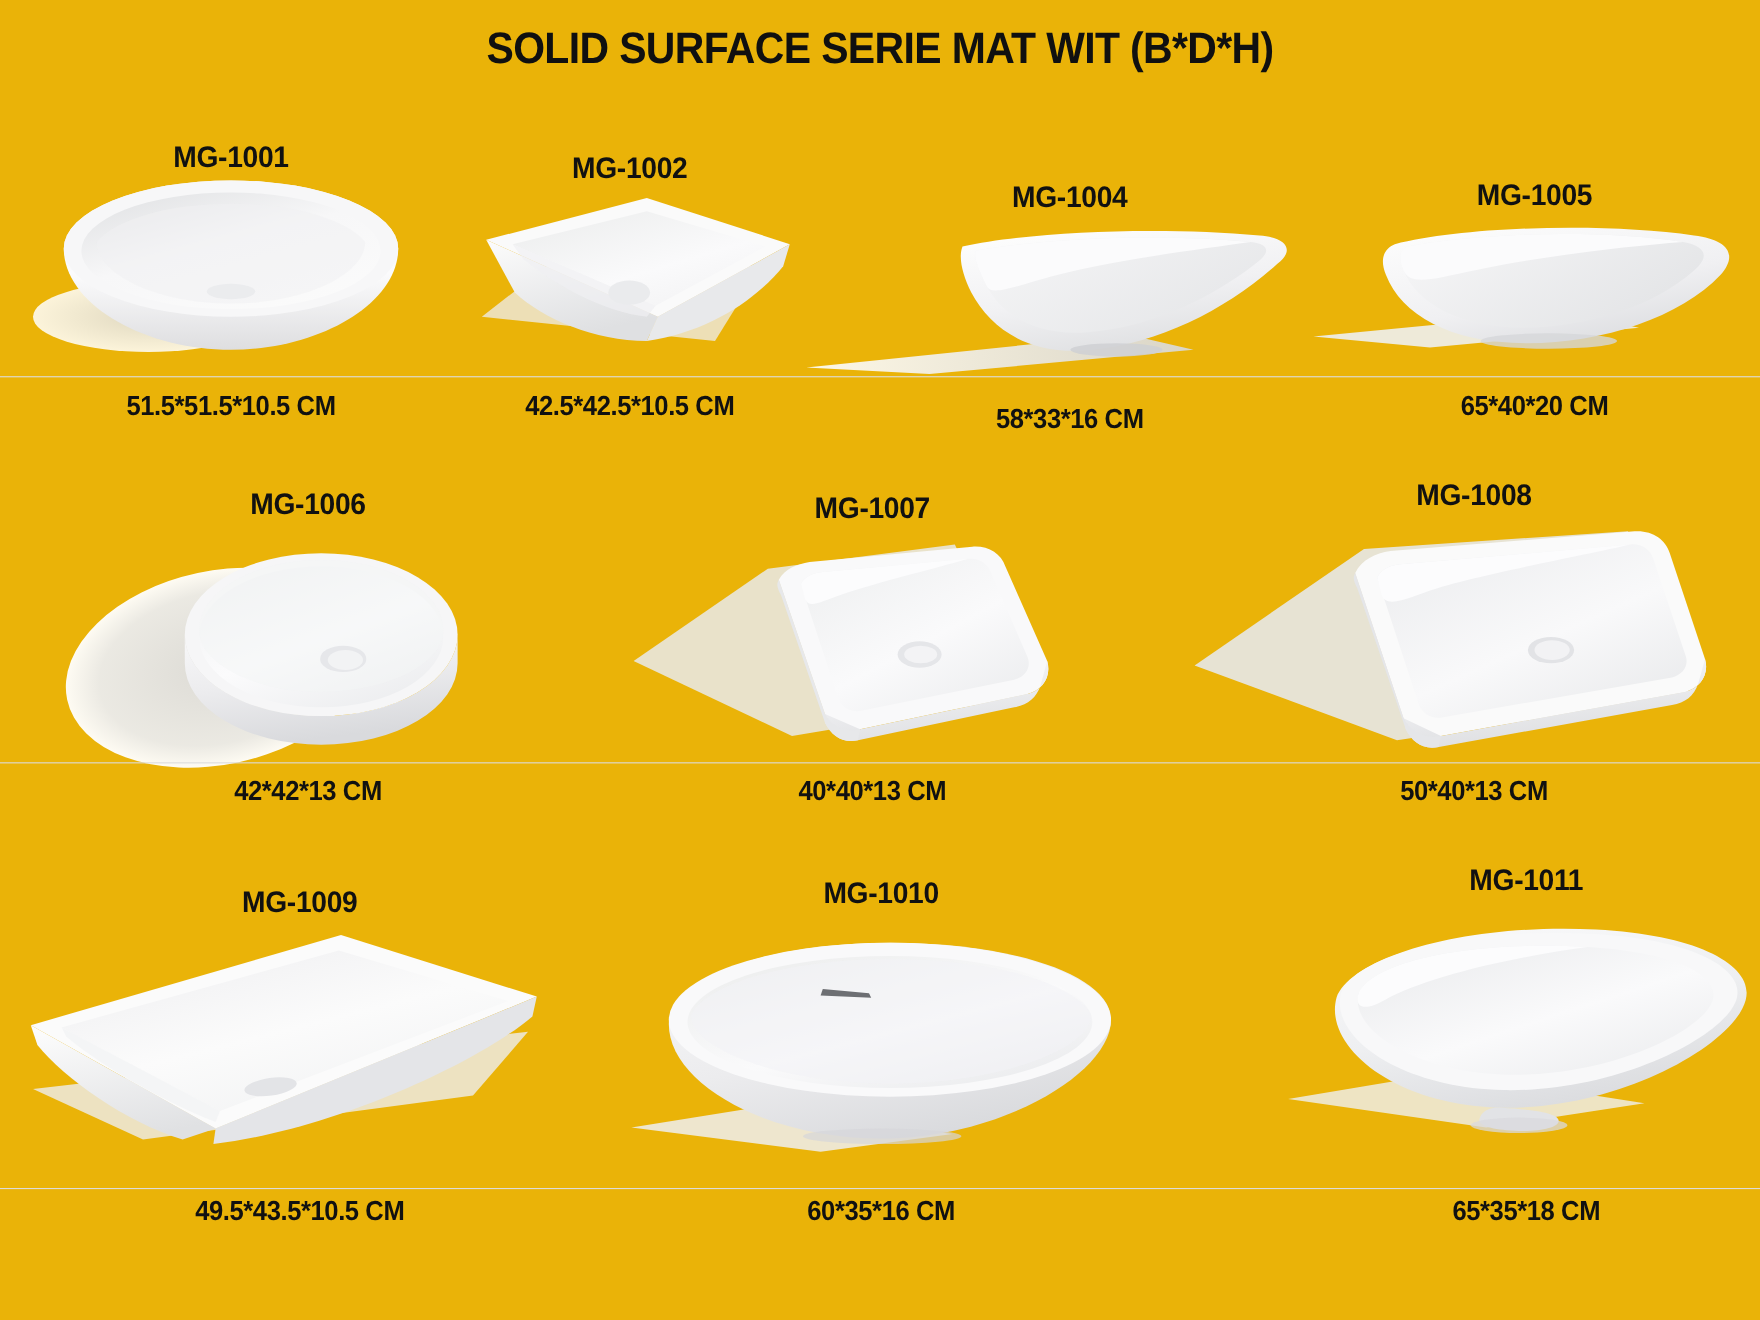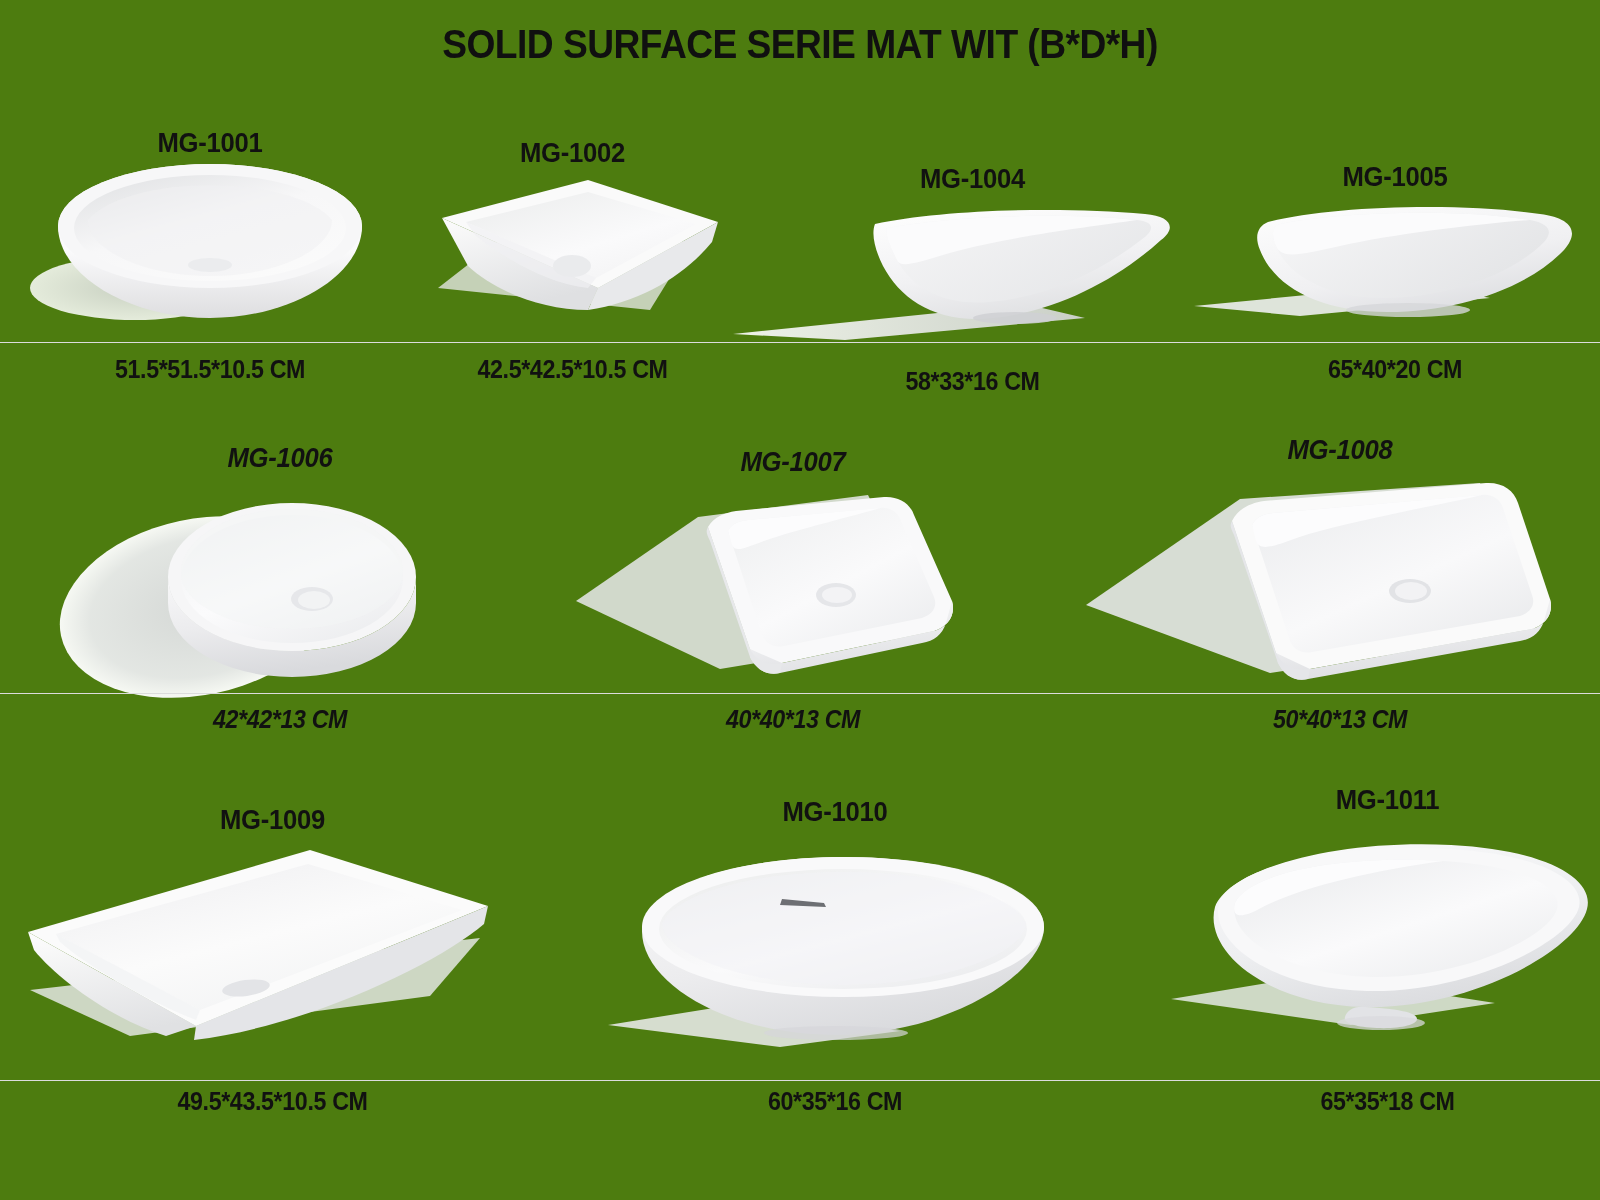--- a/index.html
+++ b/index.html
@@ -2,35 +2,35 @@
 <html><head>
 <meta charset="utf-8">
 <style>
   * { margin:0; padding:0; box-sizing:border-box; }
   html,body {
     width:1600px; height:1200px;
     background:#ffffff;
     font-family:"Liberation Sans", sans-serif;
     overflow:hidden;
   }
-  .page { position:relative; width:1600px; height:1200px; background:#4d7c0f; }
+  .page { position:relative; width:1600px; height:1200px; background:#eab308; }
 
   .catalog-title{
     position:absolute; top:22px; left:0; width:1600px;
     text-align:center;
     font-size:40px; font-weight:bold; letter-spacing:-0.6px;
     color:#101010;
     transform:scaleX(0.93); transform-origin:center top;
     white-space:nowrap;
   }
 
   
   .row{ position:absolute; left:0; width:1600px; }
   .row-1{ top:110px;  height:285px; }
-  .row-2{ top:425px;  height:315px;font-style:italic; }
+  .row-2{ top:425px;  height:315px; }
   .row-3{ top:765px;  height:360px; }
 
   .divider{
     position:absolute; left:0; width:1600px; height:1px;
     background:#dcdcdc;
   }
 
   .cell{ position:absolute; }
   .sku{
     position:absolute; width:100%; text-align:center;
@@ -287,21 +287,21 @@
           <path d="M18 92 L186 186 L156 196 C104 180 48 140 24 110 Z" fill="url(#r9face)"></path>
           <path d="M186 186 L478 66 L474 84 C430 122 300 186 184 200 Z" fill="#e4e5e8"></path>
           <path d="M46 94 L298 24 L452 70 L190 170 Z" fill="url(#r9in)"></path>
           <path d="M46 94 L190 170 L186 180 C134 160 72 122 50 102 Z" fill="#f0f1f3" opacity="0.6"></path>
           <ellipse cx="236" cy="148" rx="24" ry="8" fill="#e3e4e7" transform="rotate(-8 236 148)"></ellipse>
         </svg>
       </div>
       <div class="dims" style="top:322px;">49.5*43.5*10.5 CM</div>
     </div>
 
-    <div class="cell" style="left:570px; top:0; width:530px; height:360px;">
+    <div class="cell" style="left:536px; top:0; width:530px; height:360px;">
       <div class="sku" style="top:32px;">MG-1010</div>
       <div class="art" style="left:30px; top:70px; width:470px; height:230px;">
         <svg viewBox="0 0 470 230">
           <defs>
             <linearGradient id="r10wall" x1="0.1" y1="0" x2="0.6" y2="1">
               <stop offset="0%" stop-color="#f9f9fa"></stop>
                 <stop offset="55%" stop-color="#ececee"></stop>
                 <stop offset="100%" stop-color="#d9dadd"></stop>
             </linearGradient>
             <linearGradient id="r10in" x1="0.1" y1="0" x2="0.9" y2="1">

